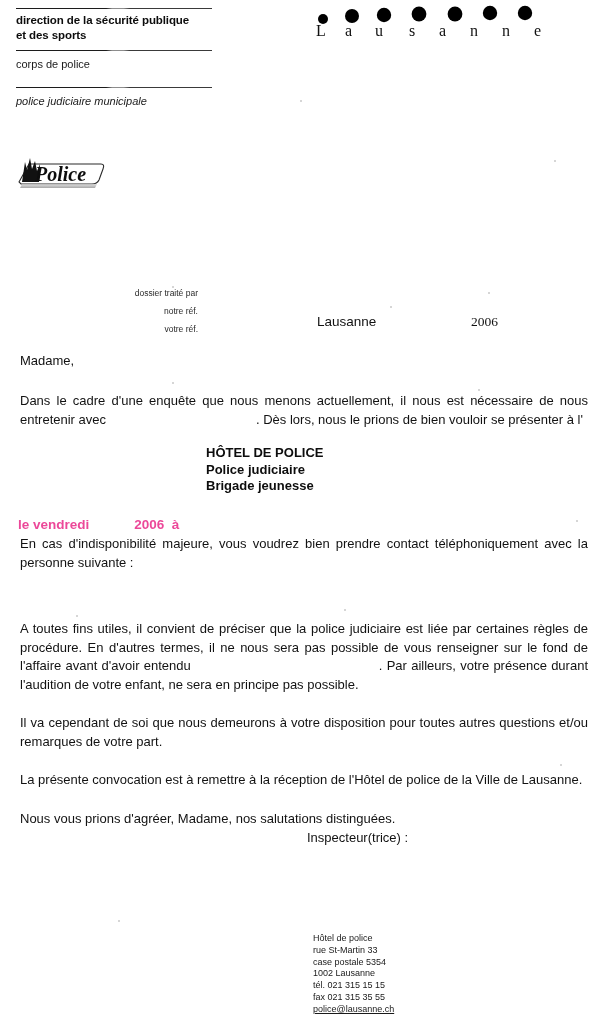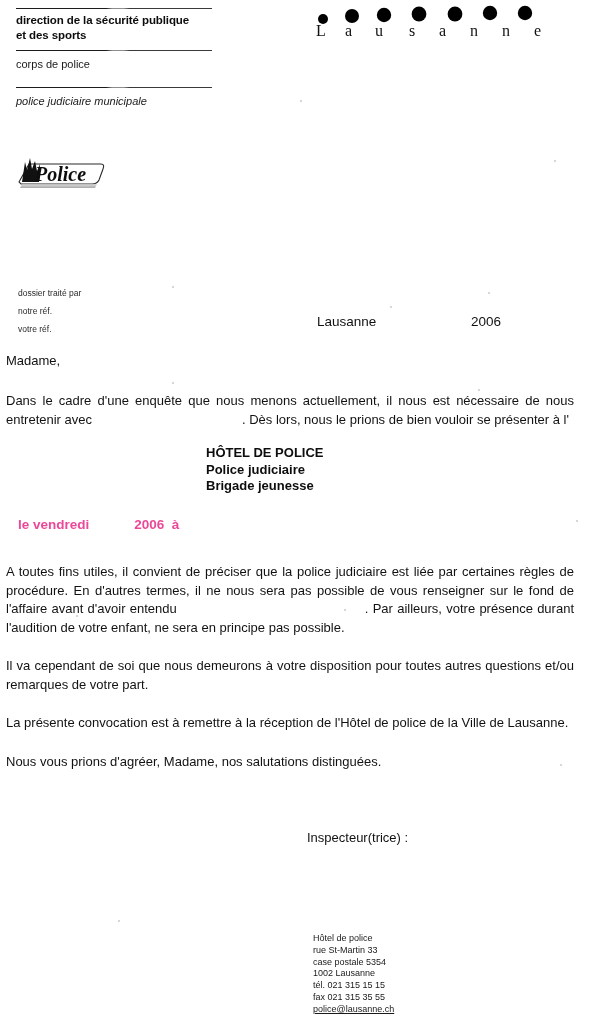--- a/index.html
+++ b/index.html
@@ -75,20 +75,21 @@
     height: 40px;
   }
   .police-logo svg { display: block; }
 
   
   .ref-block {
     position: absolute;
     left: 18px;
     top: 284px;
     width: 180px;
+    text-align: right;
   }
   .ref-line {
     font-size: 8.5px;
     line-height: 18px;
     color: #2a2a2a;
   }
 
   
   .place {
     position: absolute;
@@ -96,26 +97,27 @@
     top: 314px;
     font-size: 13.5px;
     color: #111;
   }
   .date-year {
     position: absolute;
     left: 471px;
     top: 314px;
     font-size: 13.5px;
     color: #111;
+    font-family: Liberation Serif, serif;
   }
 
   
   .body-col {
     position: absolute;
-    left: 6px;
+    left: 20px;
     top: 352px;
     width: 568px;
   }
   .salutation {
     font-size: 13px;
     line-height: 18px;
     margin: 0 0 22px 0;
   }
   p.para {
     font-size: 13px;
@@ -258,20 +260,21 @@
   <div class="body-col">
 
     <div class="salutation">Madame,</div>
 
     <p class="para"><span>Dans le cadre d'une enquête que nous menons actuellement, il nous est nécessaire de nous entretenir avec</span><span class="blank-fill"></span><span>. Dès lors, nous</span>
       <b>le</b>
       <span>prions de bien vouloir se présenter à l'</span></p>
 
     <div style="height:86px"></div>
 
+    <p class="para">En cas d'indisponibilité majeure, vous voudrez bien prendre contact téléphoniquement avec la personne suivante :</p>
 
     <div style="height:28px"></div>
 
     <p class="para"><span>A toutes fins utiles, il convient de préciser que la police judiciaire est liée par certaines règles de procédure. En d'autres termes, il ne nous sera pas possible de vous renseigner sur le fond de l'affaire avant d'avoir entendu</span><span class="blank-fill-lg"></span><span>.</span>
       <b>Par ailleurs, votre présence durant l'audition de votre enfant, ne sera en principe pas possible.</b></p>
 
     <p class="para">Il va cependant de soi que nous demeurons à votre disposition pour toutes autres questions et/ou remarques de votre part.</p>
 
     <p class="para">La présente convocation est à remettre à la réception de l'Hôtel de police de la Ville de Lausanne.</p>
 

